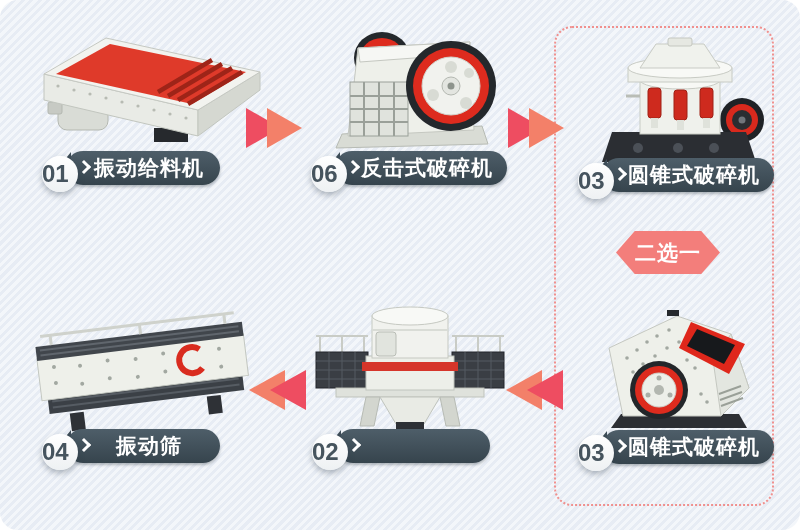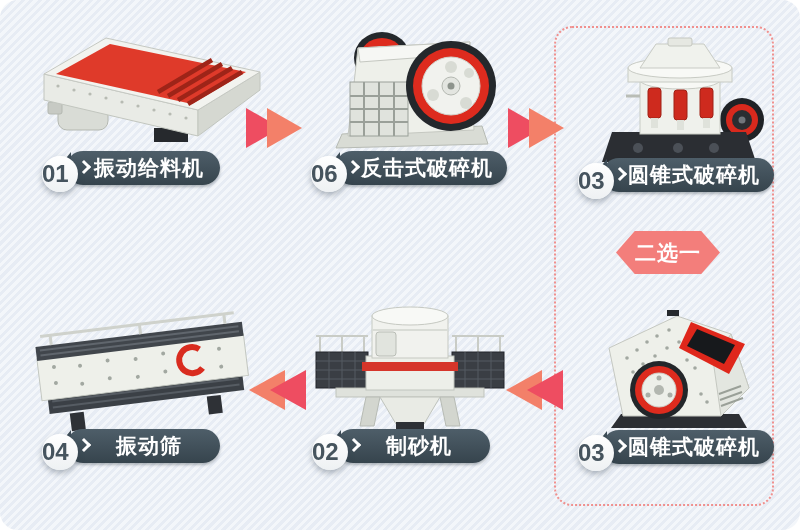--- a/index.html
+++ b/index.html
@@ -318,21 +318,20 @@
     <div class="pill">
       <span class="chev"></span>
       <span>圆锥式破碎机</span>
     </div>
   </div>
 
   <div class="abs step" style="left:296px;top:429px">
     <div class="num">02</div>
     <div class="pill">
       <span class="chev"></span>
-      <span>制砂机</span>
     </div>
   </div>
 
   <div class="abs step" style="left:26px;top:429px">
     <div class="num">04</div>
     <div class="pill">
       <span class="chev"></span>
       <span>振动筛</span>
     </div>
   </div>

